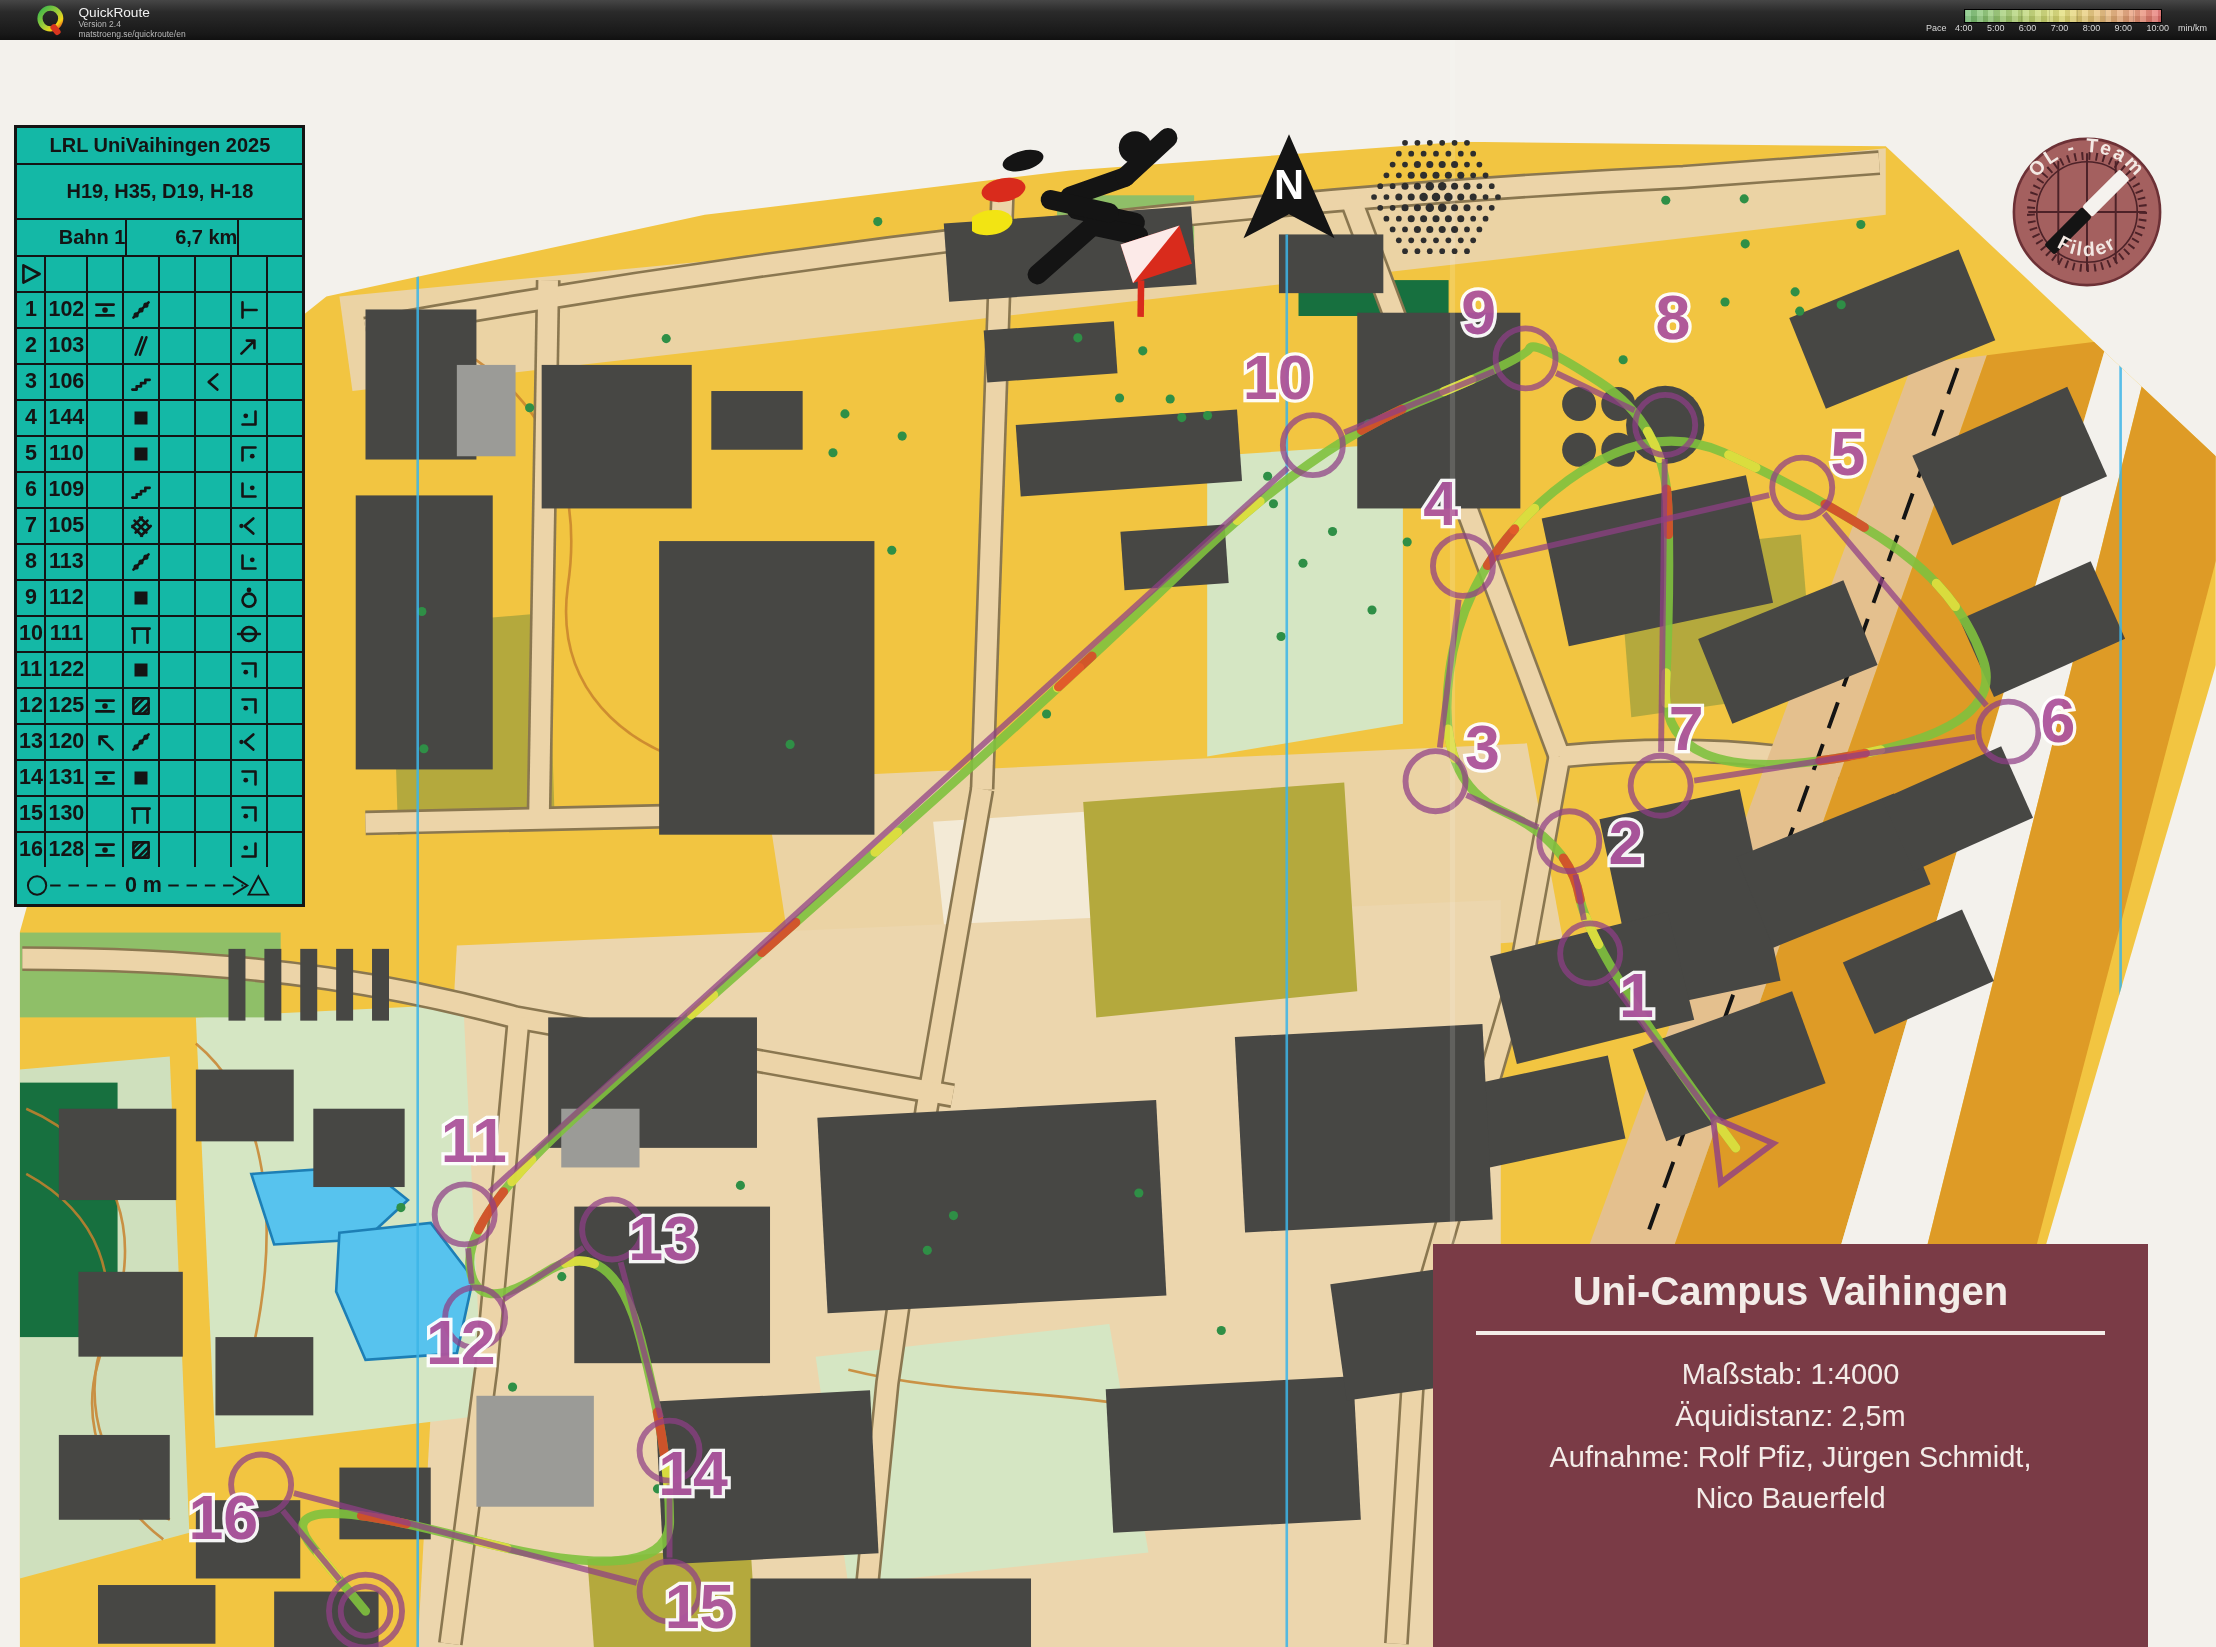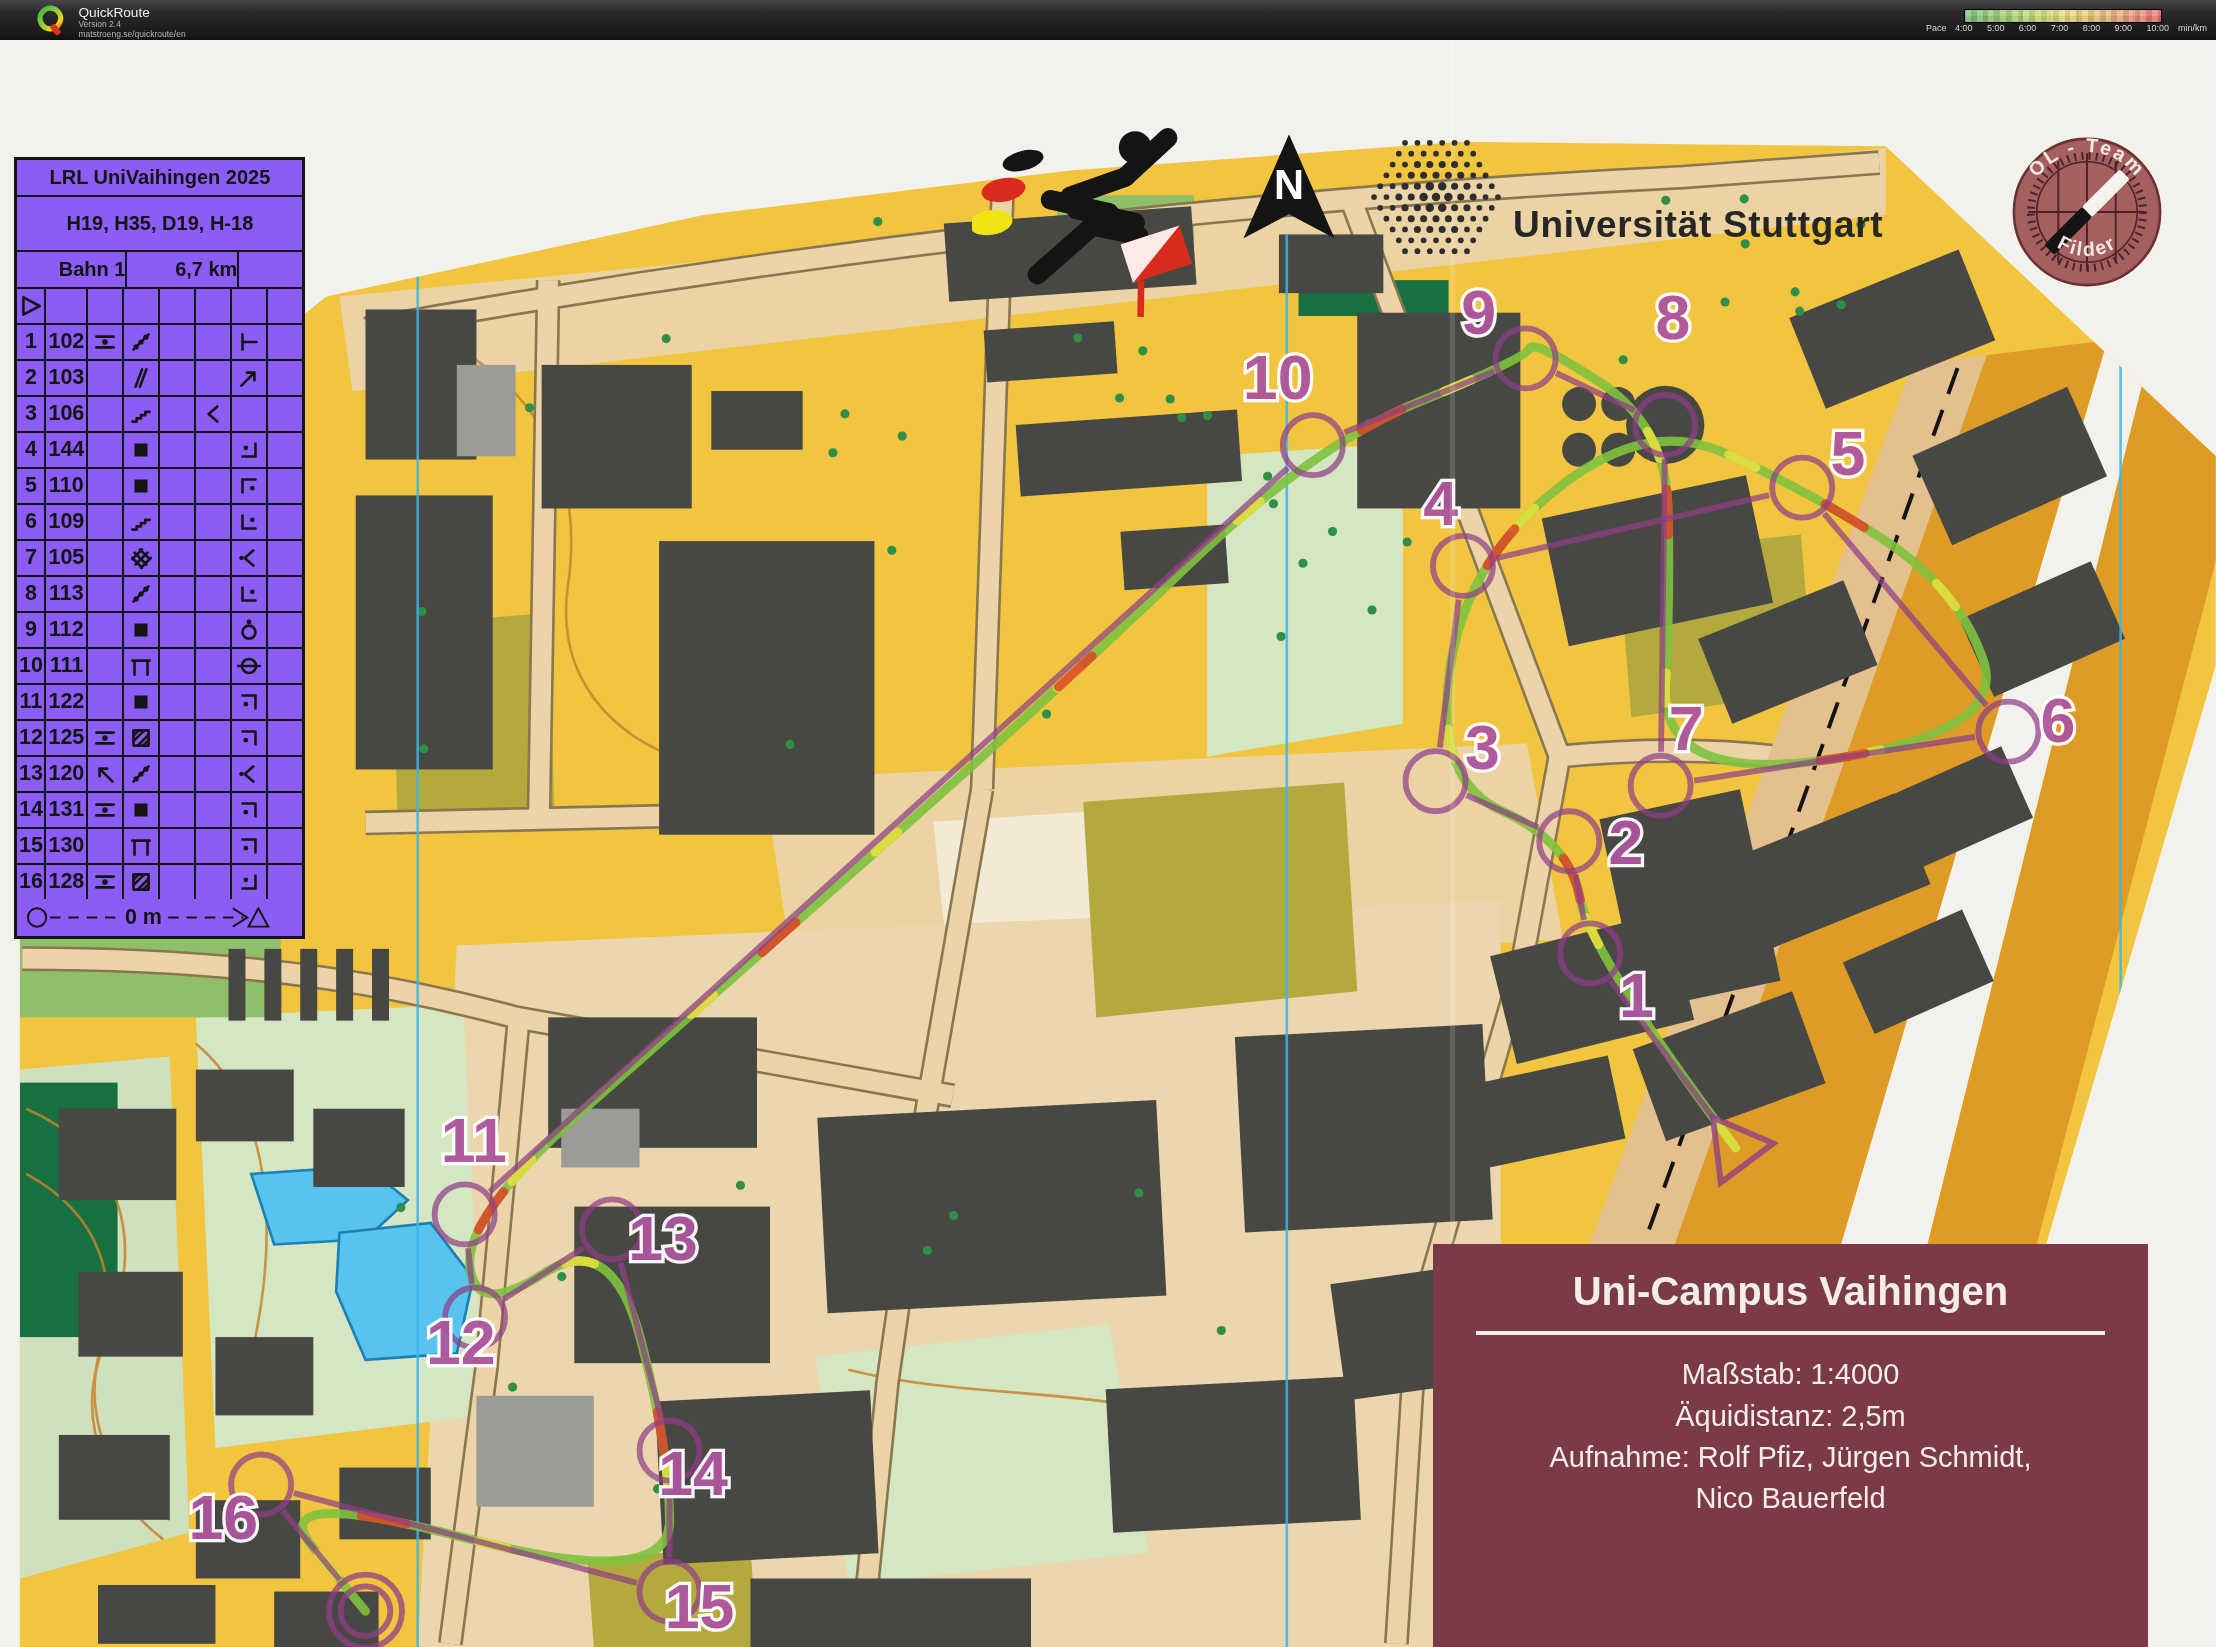--- a/index.html
+++ b/index.html
@@ -23,22 +23,22 @@
       linear-gradient(90deg,#74bf74,#9ccb72 18%,#c2d672 34%,#e2dd74 50%,#e7c276 66%,#e7a377 82%,#e56e6e);}
   .pace-label{position:absolute;left:0;top:19.6px;font-size:9px;}
   .pace-ticks{position:absolute;left:29px;top:19.6px;width:214px;display:flex;justify-content:space-between;font-size:9px;}
   .pace-unit{position:absolute;right:0;top:19.6px;font-size:9px;}
   
   .canvas{position:absolute;left:0;top:40px;width:2216px;height:1607px;}
   svg text{font-family:"Liberation Sans",sans-serif;}
   .ctrl-num{font-weight:700;font-size:96px;fill:#ad559e;stroke:#ffffff;stroke-width:10;
             paint-order:stroke;opacity:.95;}
   
-  .cdsheet{position:absolute;left:14.4px;top:85px;width:291px;background:#8b5cf6;
-           border:3.3px solid #141414;box-sizing:border-box;color:#141414;z-index:10;margin-top:32px;}
+  .cdsheet{position:absolute;left:14.4px;top:85px;width:291px;background:#14b8a6;
+           border:3.3px solid #141414;box-sizing:border-box;color:#141414;z-index:10;}
   .cd-title{border-bottom:2.6px solid #141414;text-align:center;font-weight:700;font-size:20px;
             padding:5.9px 0;}
   .cd-classes{border-bottom:2.6px solid #141414;text-align:center;font-weight:700;font-size:20px;padding:15px 0;}
   .cd-bahn{display:grid;grid-template-columns:110px 112px auto;border-bottom:2.6px solid #141414;}
   .cd-bahn div{padding:5.9px 0;text-align:right;font-weight:700;font-size:20px;border-right:2px solid #141414;}
   .cd-bahn div:last-child{border-right:none;}
   .cd-row{display:grid;grid-template-columns:29px 42px repeat(6,36px);height:34px;
           border-bottom:2px solid #141414;}
   .cd-row:last-child{border-bottom:none;}
   .cd-cell{border-right:2px solid #141414;display:flex;align-items:center;justify-content:center;
@@ -474,21 +474,20 @@
           <circle cx="186" cy="115" r="4.4"></circle>
           <circle cx="195.5" cy="131.6" r="4.4"></circle>
           <circle cx="157.5" cy="32" r="4.4"></circle>
           <circle cx="167" cy="48.599999999999994" r="4.4"></circle>
           <circle cx="176.5" cy="65.19999999999999" r="4.4"></circle>
           <circle cx="186" cy="81.8" r="4.4"></circle>
           <circle cx="195.5" cy="98.4" r="4.4"></circle>
           <circle cx="205" cy="115" r="4.4"></circle>
         </g>
     </svg>
-    <div class="uni-text">Universität Stuttgart</div>
 
     
     <svg class="logo-box" style="left:2010px;top:95px;" width="154" height="154" viewBox="0 0 236 236">
       <circle cx="118" cy="118" r="112" fill="#a4605f" stroke="#6c3136" stroke-width="4"></circle>
       <circle cx="118" cy="118" r="86" fill="none" stroke="#4d2228" stroke-width="12" stroke-dasharray="3 8"></circle>
       <circle cx="118" cy="118" r="77" fill="none" stroke="#4d2228" stroke-width="2.5"></circle>
       <g stroke="#4d2228" stroke-width="3">
         <line x1="118" y1="28" x2="118" y2="208"></line>
           <line x1="74" y1="40" x2="74" y2="196"></line>
         <line x1="162" y1="40" x2="162" y2="196"></line>

